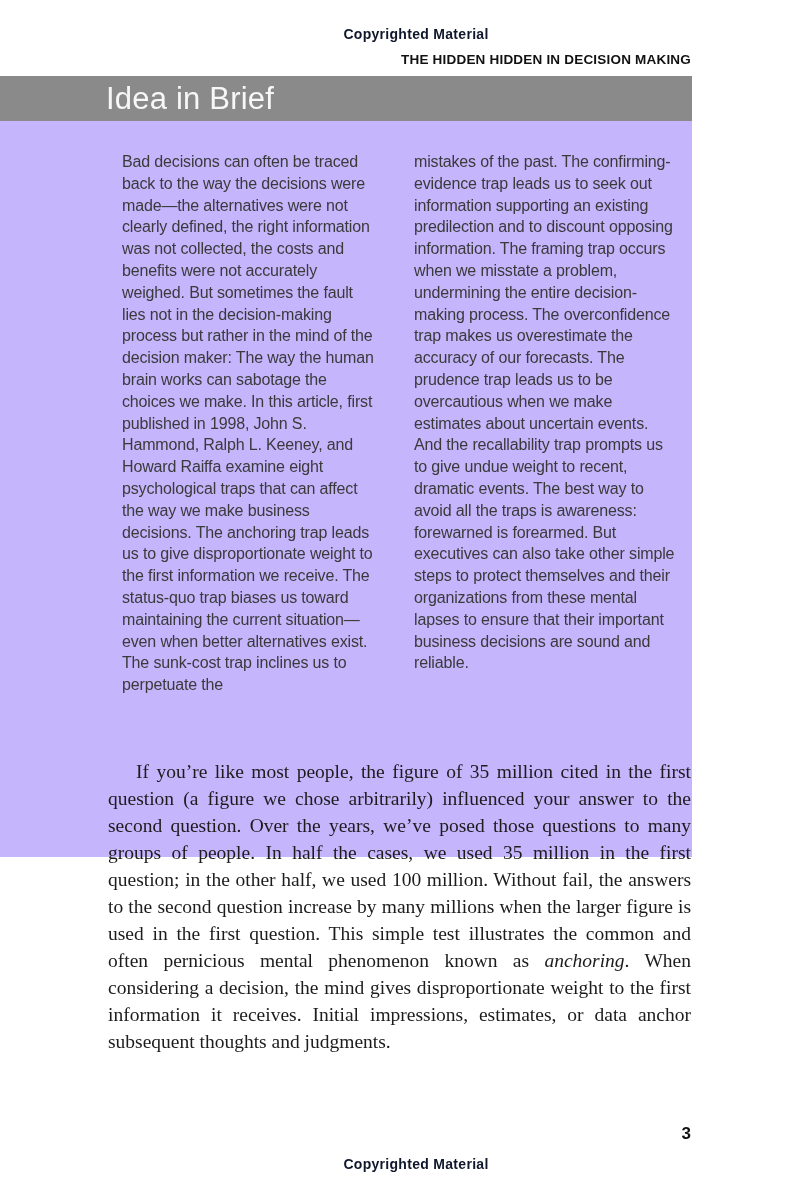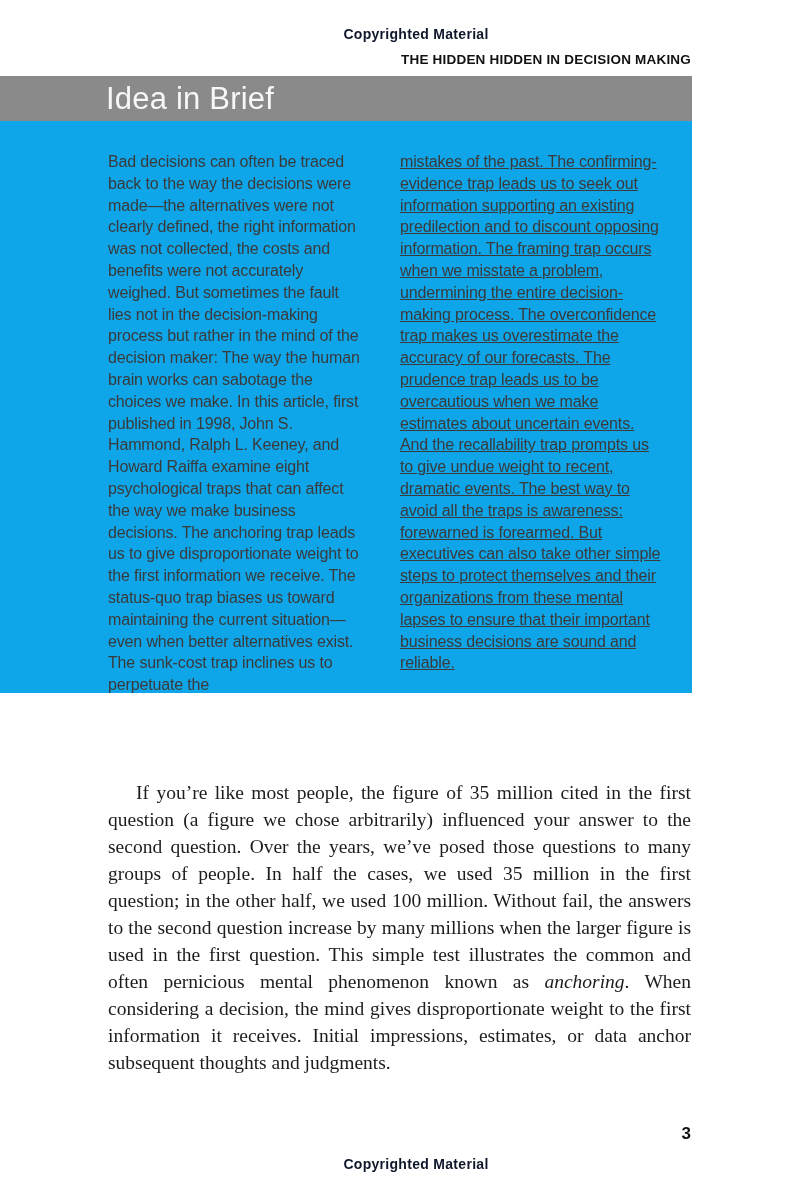--- a/index.html
+++ b/index.html
@@ -50,39 +50,40 @@
     font-size: 31px;
     font-weight: 300;
     line-height: 45px;
     letter-spacing: 0.2px;
   }
   .idea-box {
     position: absolute;
     top: 121px;
     left: 0;
     width: 692px;
-    height: 572px;
-    background: #0ea5e9;
+    height: 736px;
+    background: #c4b5fd;
     overflow: hidden;
+    padding-left: 14px;
   }
   .idea-columns {
     display: flex;
     padding: 30px 0 0 108px;
   }
   .idea-col {
     color: #3a3a3a;
     font-size: 16px;
     line-height: 21.8px;
     letter-spacing: -0.15px;
   }
   .idea-col.left  { width: 257px; margin-right: 35px; }
-  .idea-col.right { width: 263px; text-decoration: underline; }
+  .idea-col.right { width: 263px; }
   .body-text {
     position: absolute;
-    top: 779px;
+    top: 758px;
     left: 108px;
     width: 583px;
     font-family: "Liberation Serif", serif;
     color: #1c1c1c;
     font-size: 19.5px;
     line-height: 27px;
     text-align: justify;
     text-indent: 28px;
   }
   .body-text .italic { font-style: italic; }

